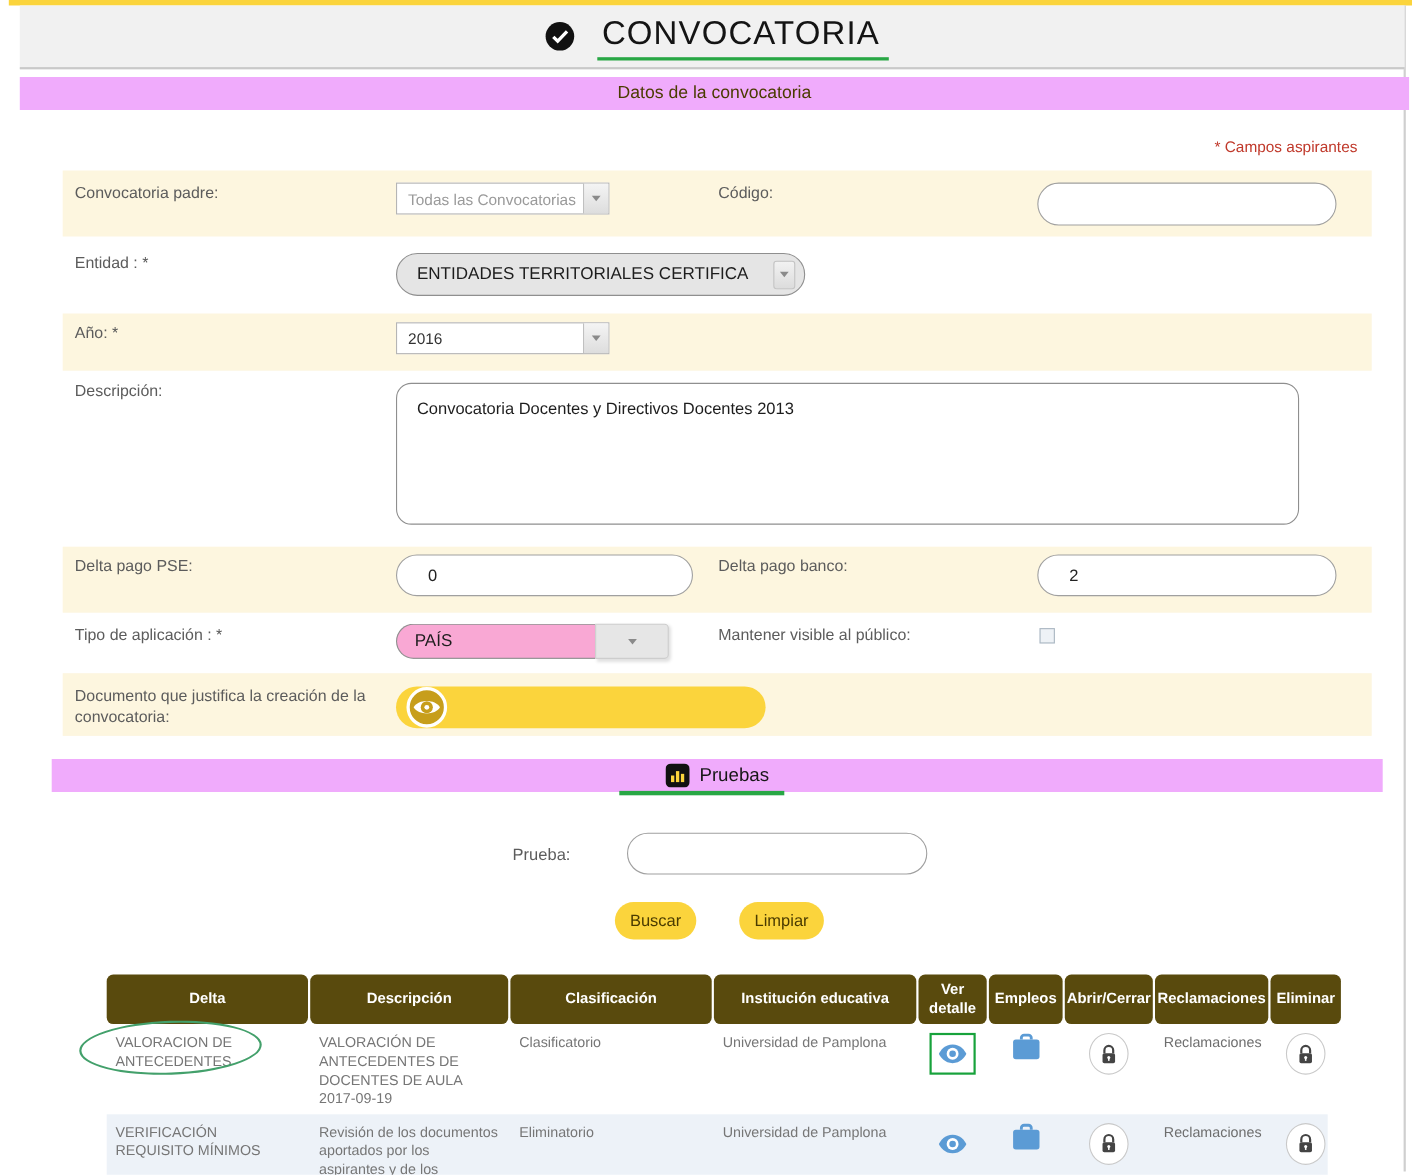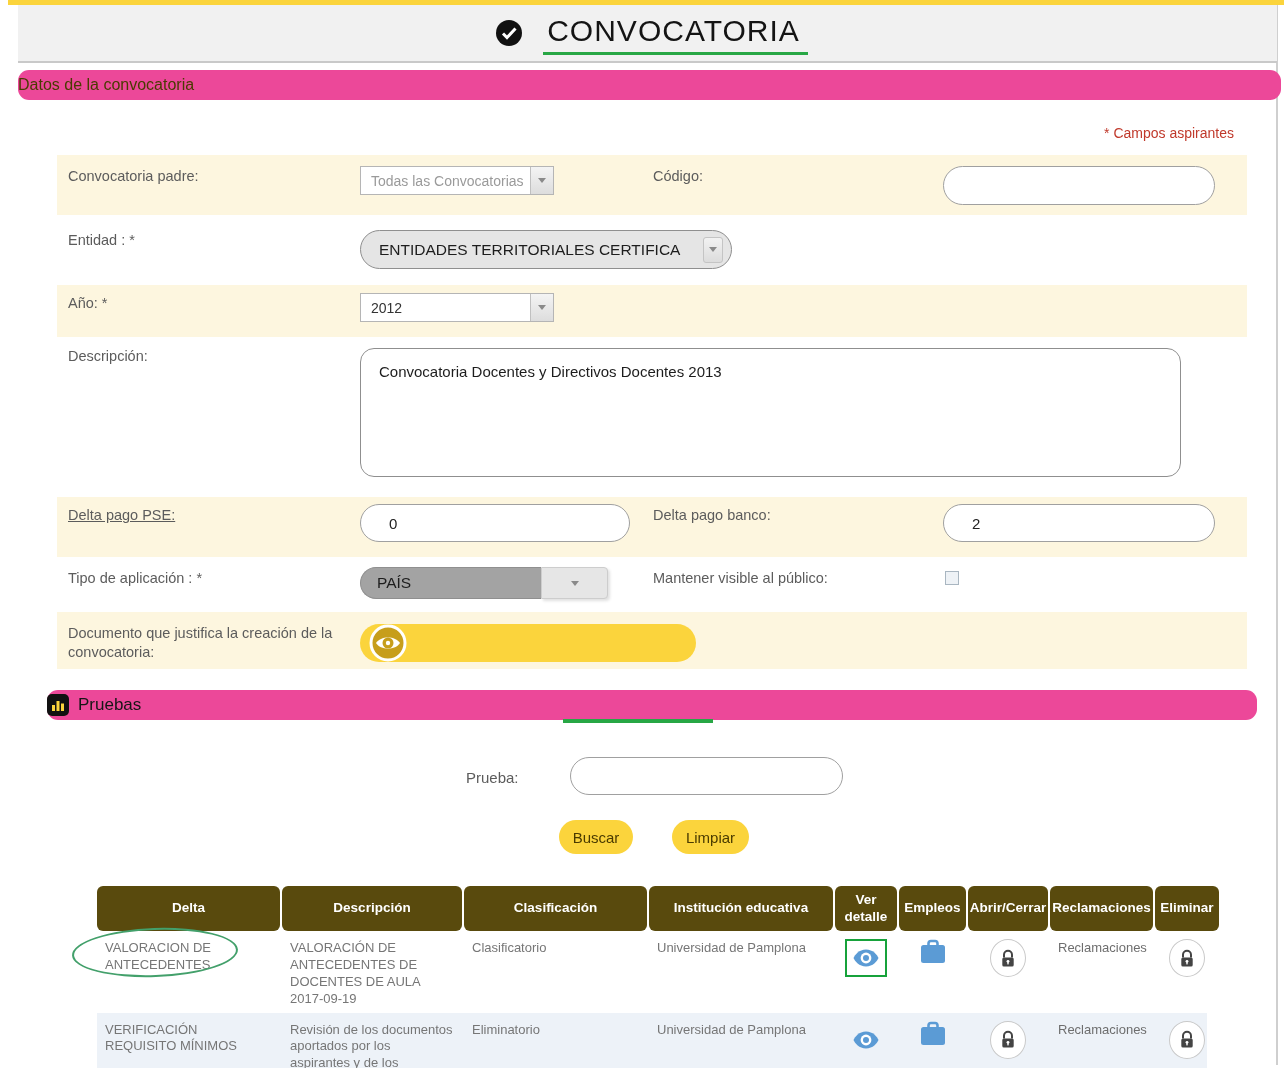--- a/index.html
+++ b/index.html
@@ -9,21 +9,21 @@
 
   
   .top-strip { top:0; left:8px; right:0; height:5px; background:#FBD43C; }
   .right-line { top:5px; right:6px; width:2px; height:1060px; background:#cfcfcf; }
 
   
   .header-bar { top:5px; left:18px; width:1259px; height:58px; background:#f1f1f1; border-bottom:2px solid #c9c9c9; display:flex; align-items:center; justify-content:center; gap:24px; }
   .page-title { font-size:30px; letter-spacing:1px; color:#141414; position:relative; padding-bottom:4px; }
   .page-title .underline { position:absolute; left:-4px; right:-8px; bottom:-3px; height:3px; background:#28a745; }
 
-  .section-bar { background:#ec4899; color:#4a3b00; font-size:16px; display:flex; align-items:center; justify-content:flex-start;border-radius:11px; }
+  .section-bar { background:#f0abfc; color:#4a3b00; font-size:16px; display:flex; align-items:center; justify-content:center; }
   .datos-bar { top:70px; left:18px; width:1263px; height:30px; }
 
   .required-note { top:125px; right:50px; color:#c0392b; font-size:14px; }
 
   .form-row { left:57px; width:1190px; background:#FDF6DF; }
   .row1 { top:155px; height:60px; }
   .row3 { top:285px; height:52px; }
   .row5 { top:497px; height:60px; }
   .row7 { top:612px; height:57px; }
 
@@ -41,21 +41,21 @@
 
   
   .pill-select { background:#e5e5e5; border:1px solid #8f8f8f; border-radius:20px; height:39px; display:flex; align-items:center; padding:0 8px 0 18px; font-size:15.5px; color:#1d1d1d; }
   .pill-select .txt { flex:1; white-space:nowrap; overflow:hidden; }
   .pill-select .btn { width:20px; height:26px; background:linear-gradient(#f2f2f2,#dcdcdc); border:1px solid #c4c4c4; border-radius:3px; display:flex; align-items:center; justify-content:center; }
 
   .textarea-box { border:1px solid #8f8f8f; border-radius:14px; background:#fff; padding:13px 18px; font-size:15px; color:#1d1d1d; line-height:1.35; }
 
   
   .combo-pais { display:flex; height:32px; }
-  .combo-pais .txtpart { width:181px; background:#a3a3a3; border:1px solid #8f8f8f; border-right:none; border-radius:16px 0 0 16px; display:flex; align-items:center; padding-left:16px; font-size:15.5px; color:#1d1d1d; }
+  .combo-pais .txtpart { width:181px; background:#f9a8d4; border:1px solid #8f8f8f; border-right:none; border-radius:16px 0 0 16px; display:flex; align-items:center; padding-left:16px; font-size:15.5px; color:#1d1d1d; }
   .combo-pais .btnpart { width:67px; background:#e6e6e6; border:1px solid #cdcdcd; border-radius:0 4px 4px 0; display:flex; align-items:center; justify-content:center; box-shadow:2px 2px 3px rgba(0,0,0,0.12); }
 
   .checkbox { width:14px; height:14px; background:#eef2f6; border:1px solid #a9b6c1; }
 
   .doc-btn { background:#FBD43C; border:none; border-radius:20px; height:38px; display:flex; align-items:center; padding-left:9px; cursor:pointer; }
 
   
   .pruebas-bar { top:690px; left:47px; width:1210px; height:30px; gap:9px; font-size:17px; color:#161616; }
   .pruebas-underline { top:719px; left:563px; width:150px; height:4px; background:#28a745; }
 
@@ -122,30 +122,30 @@
   <div class="abs field-label" style="top:231px; left:68px;">Entidad : *</div>
   <div class="abs pill-select" style="top:230px; left:360px; width:372px;">
     <span class="txt">ENTIDADES TERRITORIALES CERTIFICA</span>
     <span class="btn">
         <span class="caret"></span>
       </span>
   </div>
 
   <div class="abs field-label" style="top:294px; left:68px;">Año: *</div>
   <div class="abs square-select" style="top:293px; left:360px; width:194px;">
-    <span class="txt">2012</span>
+    <span class="txt">2016</span>
     <span class="btn">
         <span class="caret"></span>
       </span>
   </div>
 
   <div class="abs field-label" style="top:347px; left:68px;">Descripción:</div>
   <div class="abs textarea-box" style="top:348px; left:360px; width:821px; height:129px;">Convocatoria Docentes y Directivos Docentes 2013</div>
 
-  <div class="abs field-label" style="top:506px; left:68px;text-decoration:underline;">Delta pago PSE:</div>
+  <div class="abs field-label" style="top:506px; left:68px;">Delta pago PSE:</div>
   <input class="abs pill" style="top: 504px; left: 360px; width: 270px; height: 38px; padding-left: 28px;" value="0">
   <div class="abs field-label" style="top:506px; left:653px;">Delta pago banco:</div>
   <input class="abs pill" style="top: 504px; left: 943px; width: 272px; height: 38px; padding-left: 28px;" value="2">
 
   <div class="abs field-label" style="top:569px; left:68px;">Tipo de aplicación : *</div>
   <div class="abs combo-pais" style="top:567px; left:360px;">
     <span class="txtpart">PAÍS</span>
     <span class="btnpart">
         <span class="caret"></span>
       </span>

